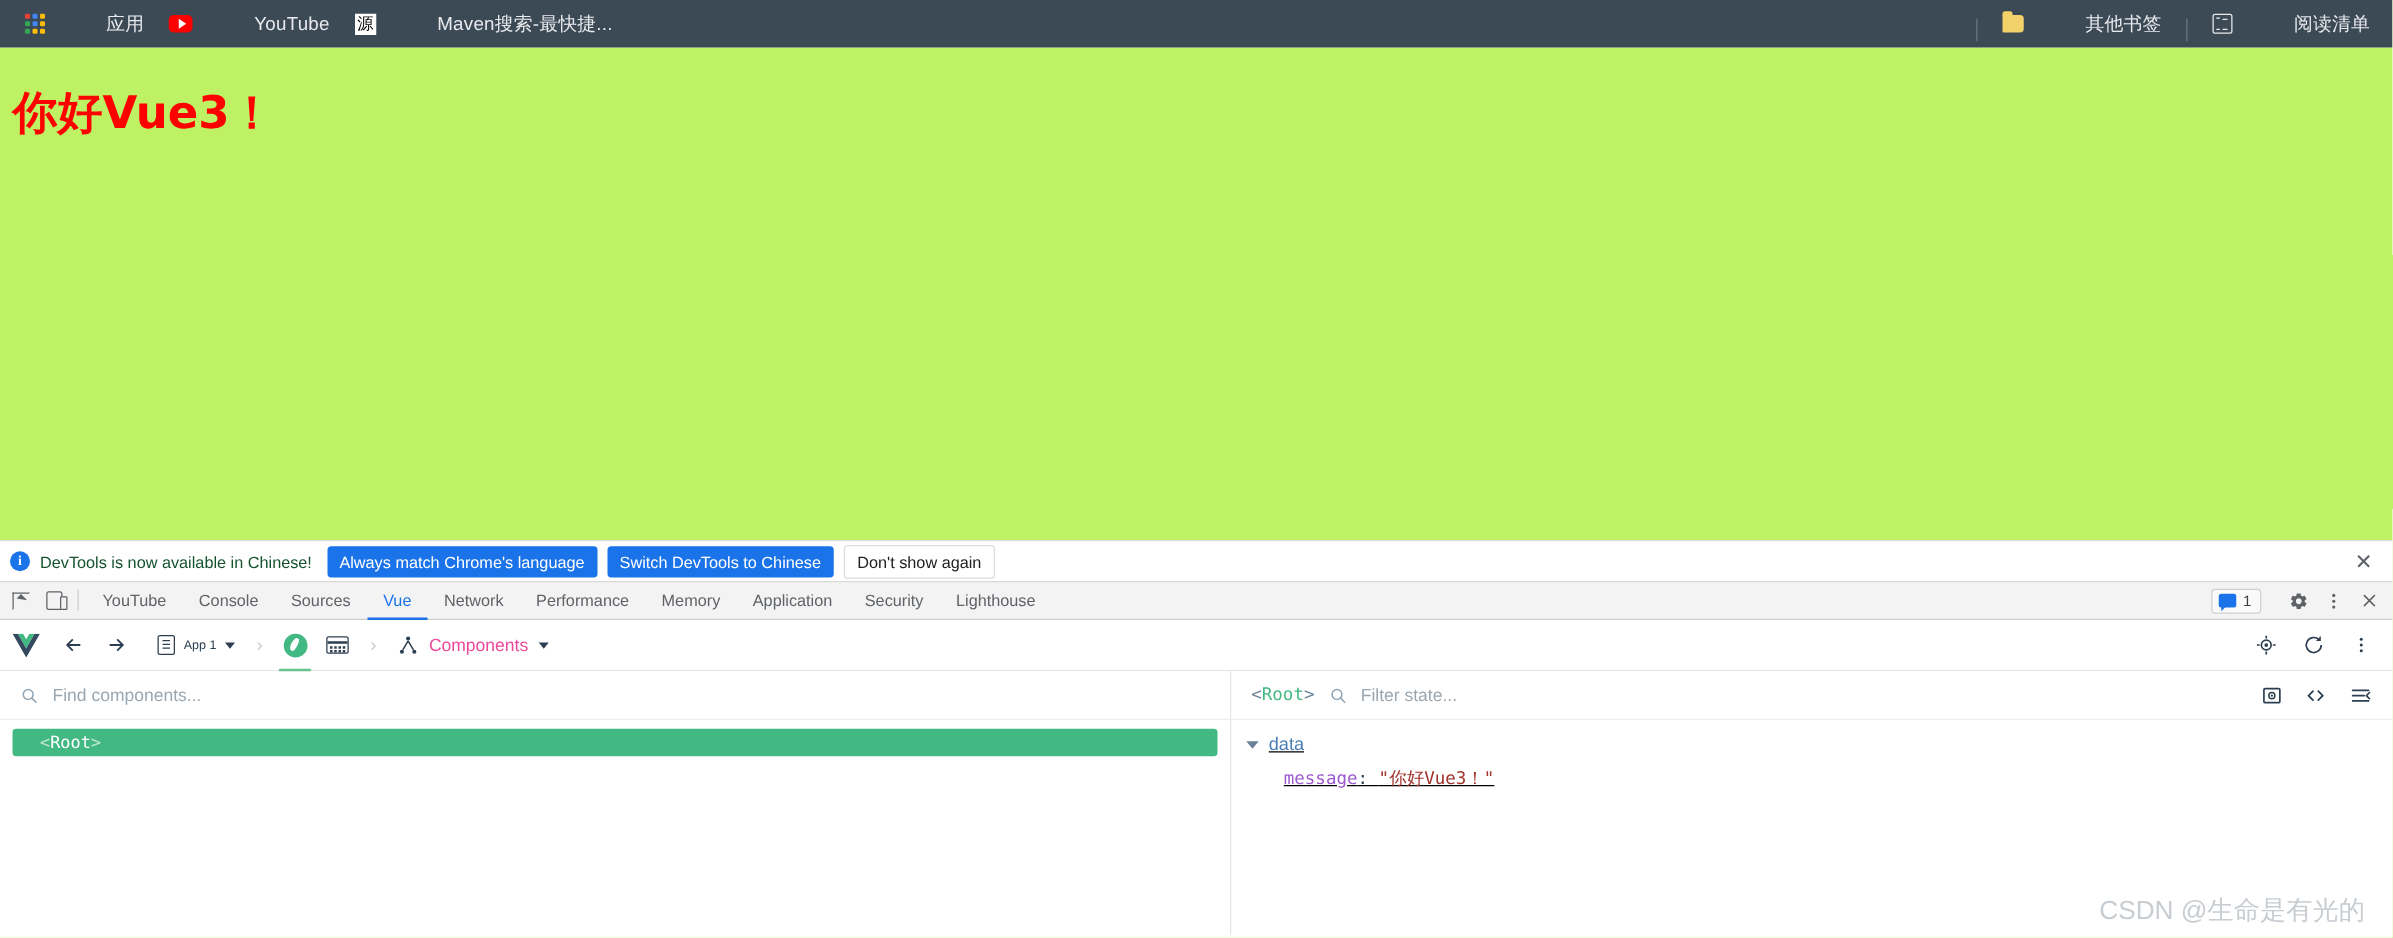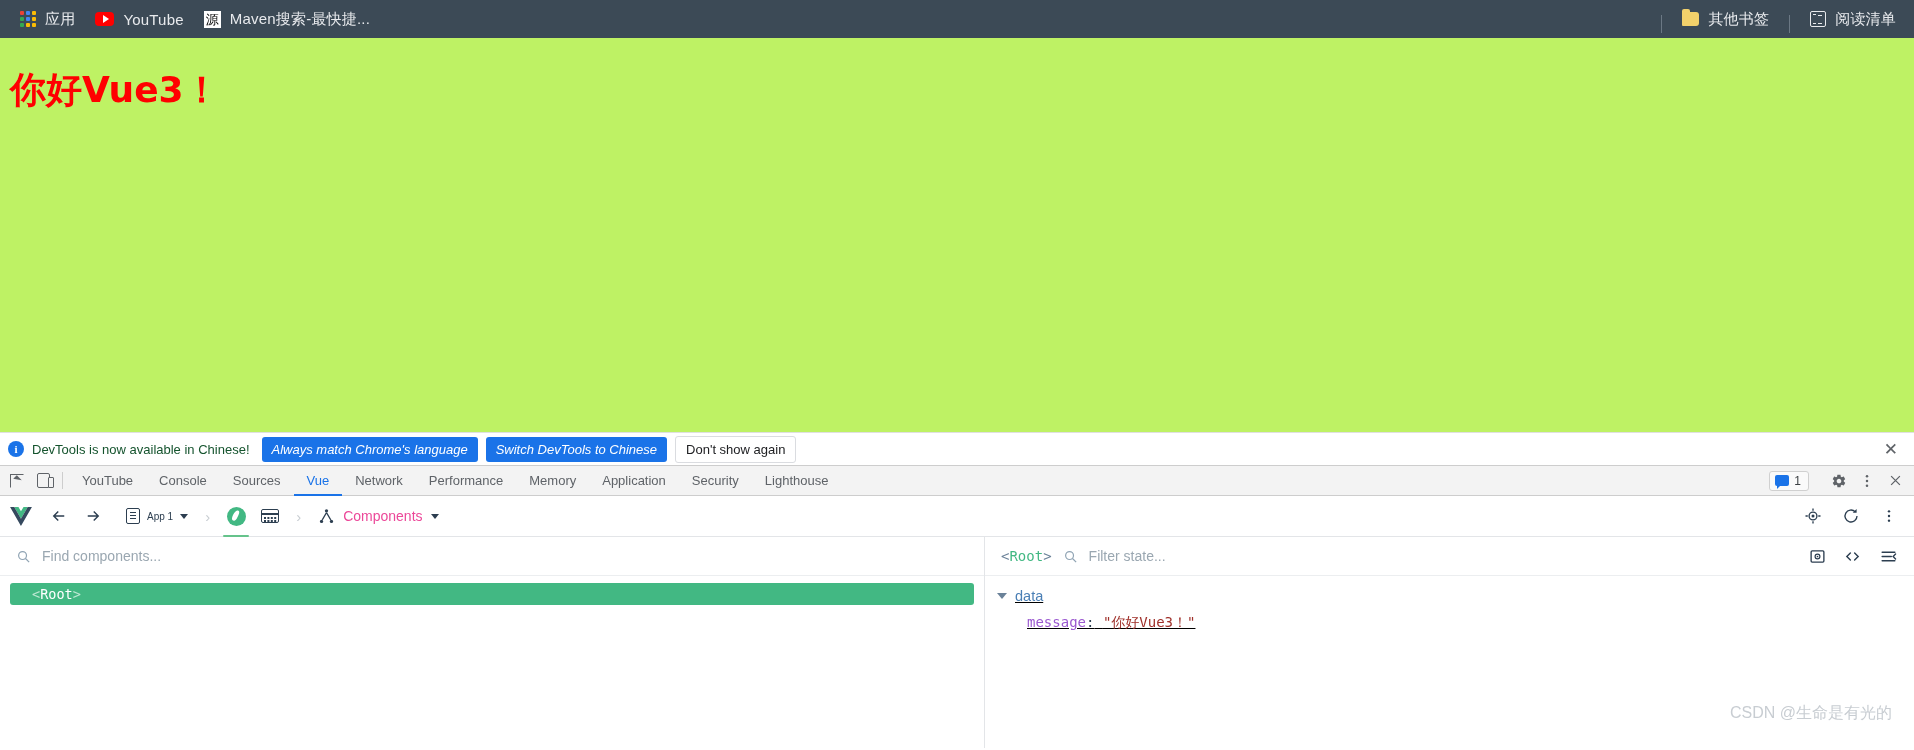--- a/index.html
+++ b/index.html
@@ -23,21 +23,21 @@
   }
   .bm-item {
     display: flex;
     align-items: center;
     gap: 9px;
     padding: 4px 10px;
     border-radius: 4px;
     white-space: nowrap;
     cursor: default;
   }
-  .bm-label { font-size: 15px; color: #e8eaed; letter-spacing: .2px; }
+  .bm-label { font-size: 15px; color: #e8eaed; letter-spacing: .2px; margin-left: 40px; }
 
   
   .apps-icon { width: 16px; height: 16px; display: grid;
     grid-template-columns: repeat(3, 4px); grid-template-rows: repeat(3, 4px);
     gap: 2px; }
   .apps-icon i { display: block; width: 4px; height: 4px; border-radius: 1px; }
 
   
   .yt-icon { width: 19px; height: 14px; background: #ff0000; border-radius: 4px;
     display: flex; align-items: center; justify-content: center; }
@@ -81,21 +81,20 @@
     padding: 0 8px; gap: 8px;
   }
   .info-icon { width: 16px; height: 16px; border-radius: 50%; background: #1a73e8;
     color:#fff; font-size: 11px; font-weight: bold; line-height: 16px; text-align:center;
     font-family: "Liberation Serif", serif; flex: 0 0 auto; }
   .notice-text { font-size: 13px; color: #14532d; margin-right: 4px; }
   .btn-blue {
     background: #1a73e8; color: #fff; border: none; border-radius: 3px;
     font-size: 13px; padding: 5px 10px; cursor: pointer;
     font-family: "Liberation Sans", sans-serif;
-    font-style: italic;
   }
   .btn-plain {
     background: #fff; color: #202124; border: 1px solid #dadce0; border-radius: 3px;
     font-size: 13px; padding: 5px 10px; cursor: pointer;
     font-family: "Liberation Sans", sans-serif;
   }
   .notice-close { margin-left: auto; color: #5f6368; font-size: 17px; cursor: pointer;
     padding: 0 8px; }
 
   
@@ -187,21 +186,21 @@
   .state-group { display:flex; align-items:center; gap:8px; cursor:pointer; }
   .tri-down { width:0;height:0;border-left:5px solid transparent;border-right:5px solid transparent;
     border-top:6px solid #6b8299; }
   .group-name { font-size:14.5px; color:#4a7fb5; }
   .state-prop { padding: 10px 0 0 30px; font-family:"DejaVu Sans Mono","Liberation Mono",monospace;
     font-size:14px; }
   .prop-key { color:#9b59d0; }
   .prop-colon { color:#2c3e50; }
   .prop-val { color:#a0312b; }
 
-  .watermark { position:absolute; right: 22px; bottom: 26px; color:#c8cdd2; font-size:16px; }
+  .watermark { position:absolute; right: 22px; bottom: 8px; color:#c8cdd2; font-size:21px; }
   svg { display:block; }
 </style>
 </head>
 <body>
 
 <div class="bookmark-bar">
 
   <div class="bm-item">
     <span class="apps-icon">
       <i style="background:#ea4335"></i>

